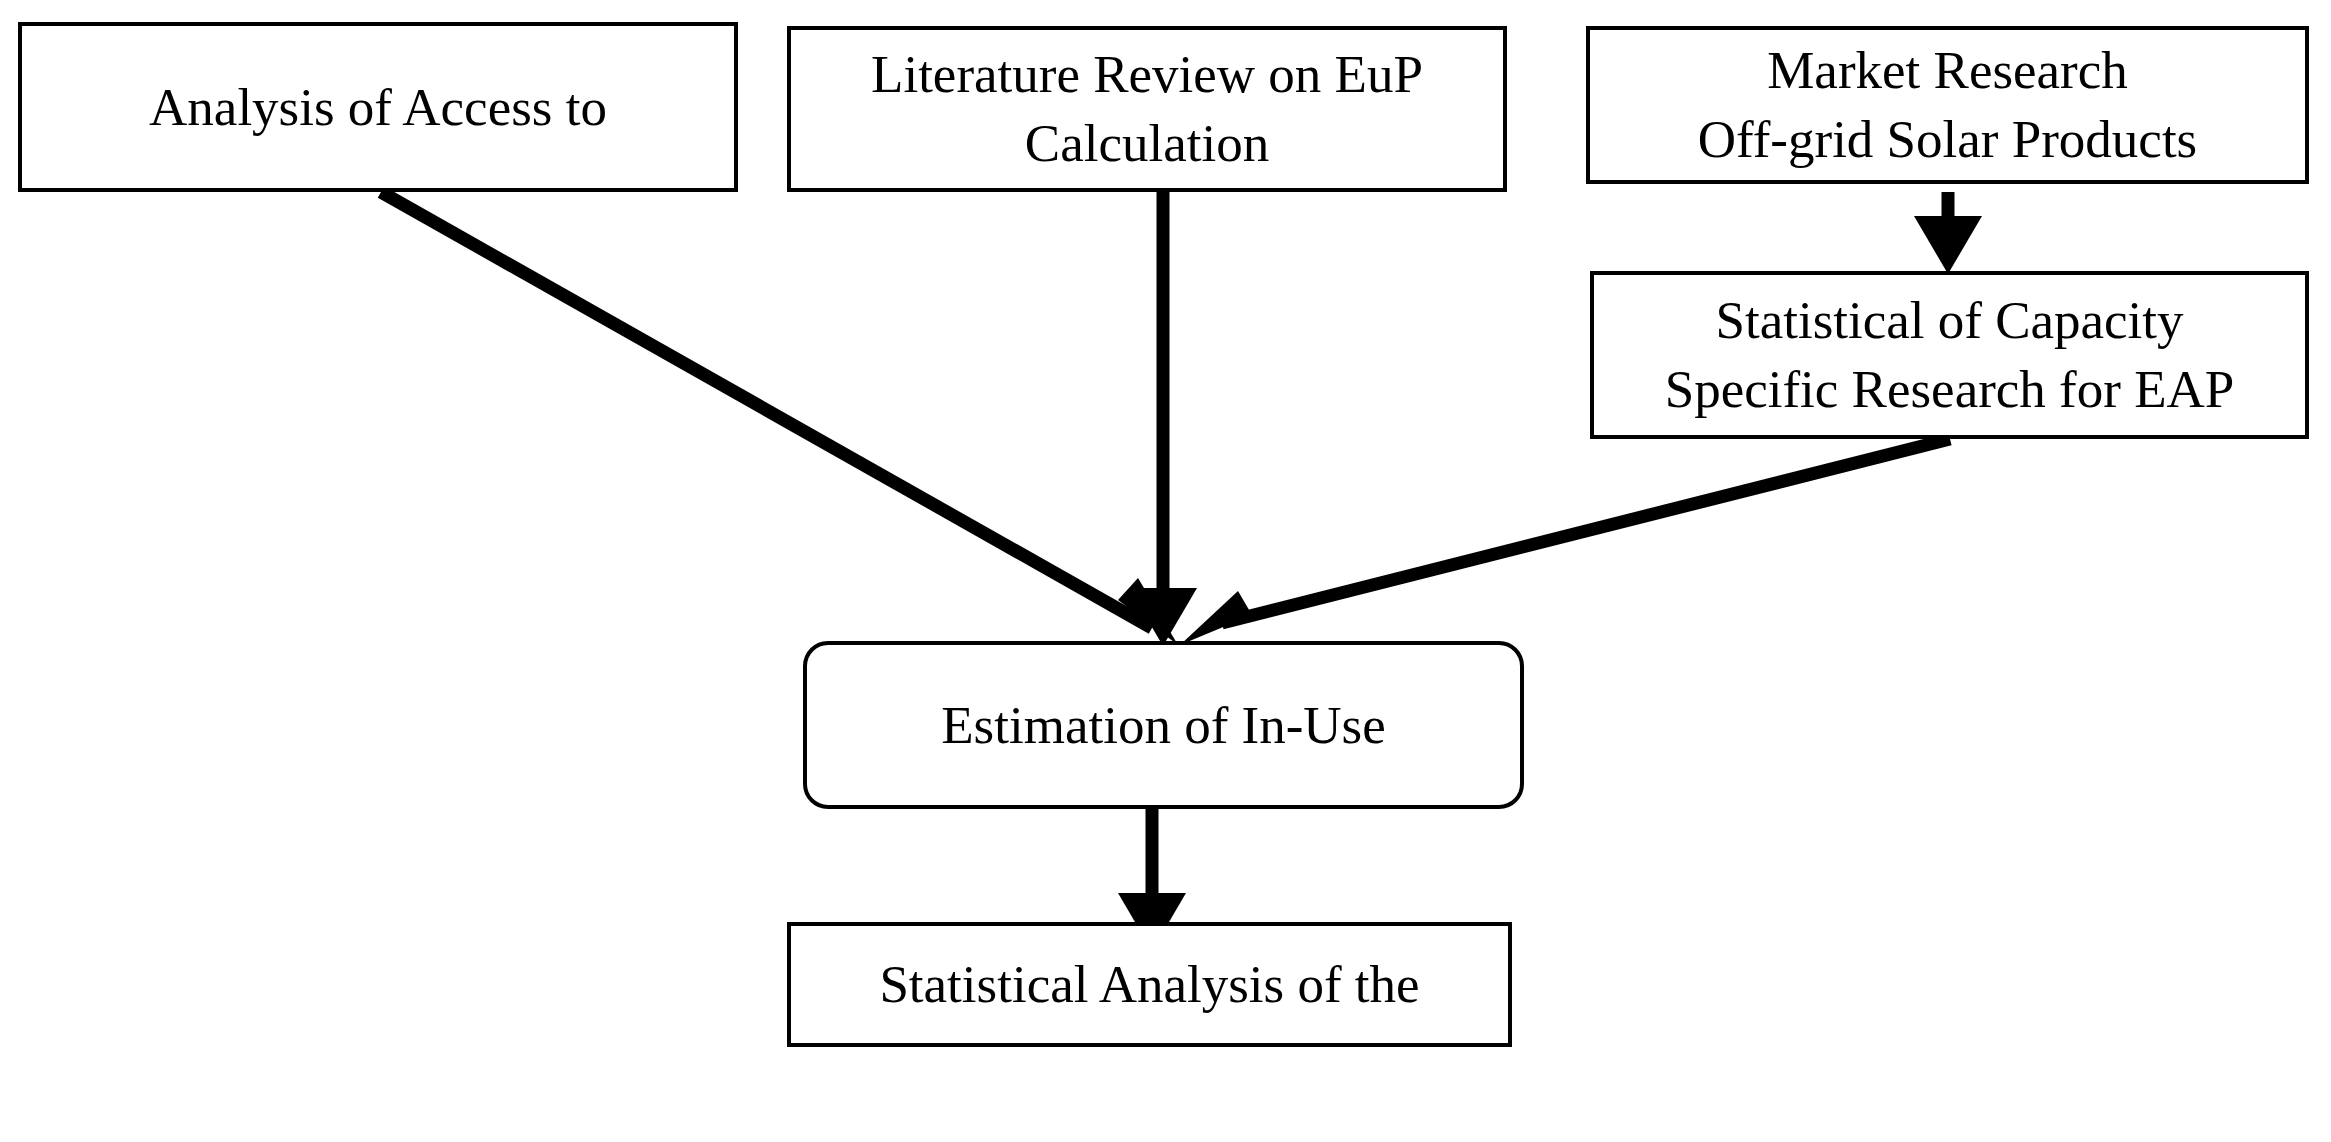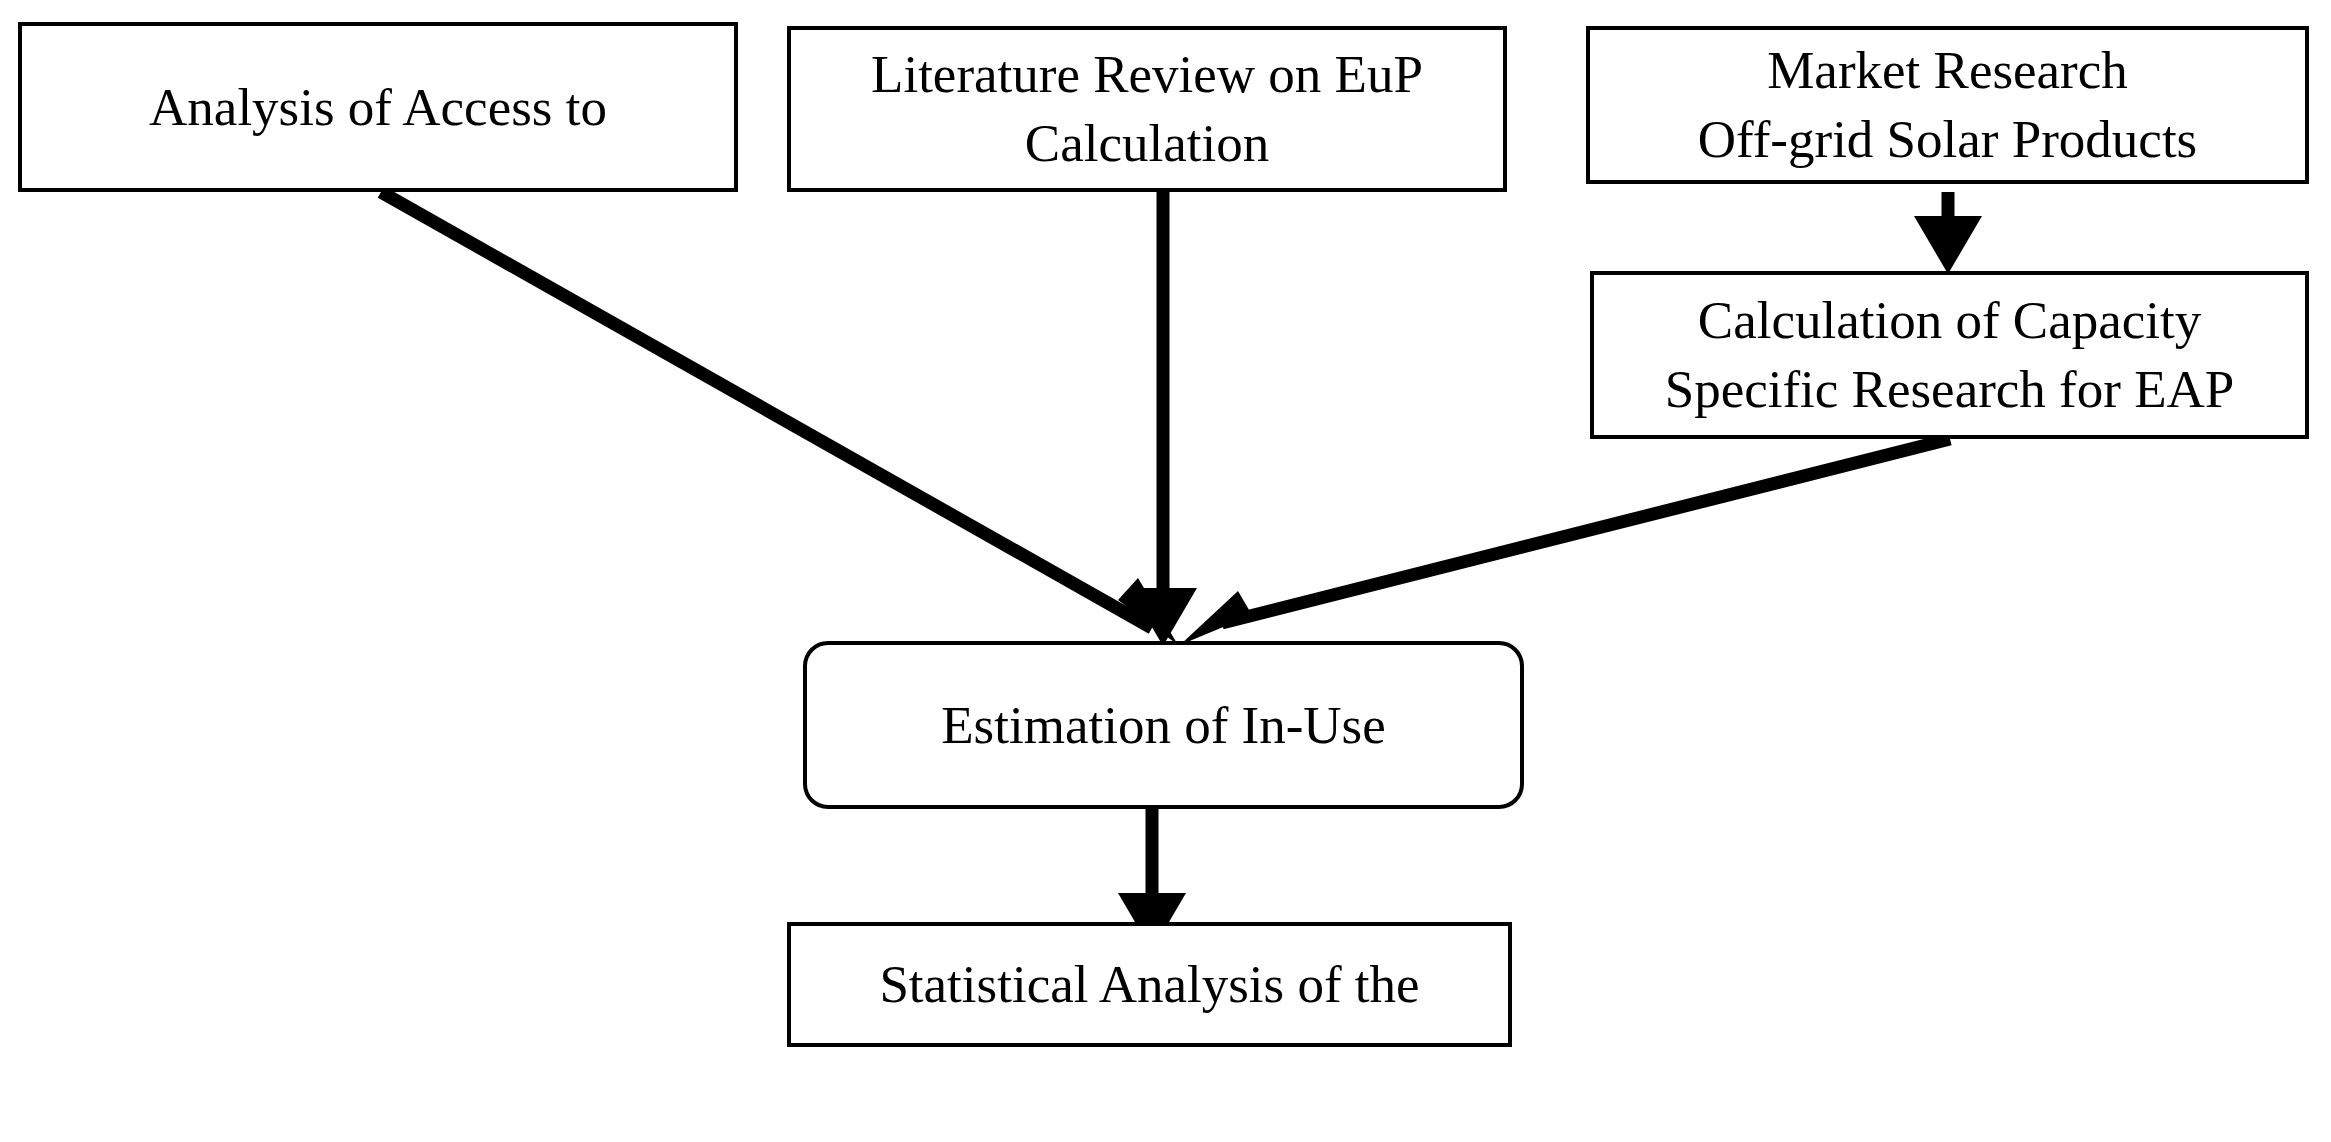--- a/index.html
+++ b/index.html
@@ -93,21 +93,21 @@
     <span class="line">Literature Review on EuP</span>
     <span class="line">Calculation</span>
   </div>
 
   <div class="node" id="node-market">
     <span class="line">Market Research</span>
     <span class="line">Off-grid Solar Products</span>
   </div>
 
   <div class="node" id="node-capacity">
-    <span class="line">Calculation of Capacity</span>
+    <span class="line">Statistical of Capacity</span>
     <span class="line">Specific Research for EAP</span>
   </div>
 
   <div class="node" id="node-estimation">
     <span class="line">Estimation of In-Use</span>
   </div>
 
   <div class="node" id="node-statistical">
     <span class="line">Statistical Analysis of the</span>
   </div>

